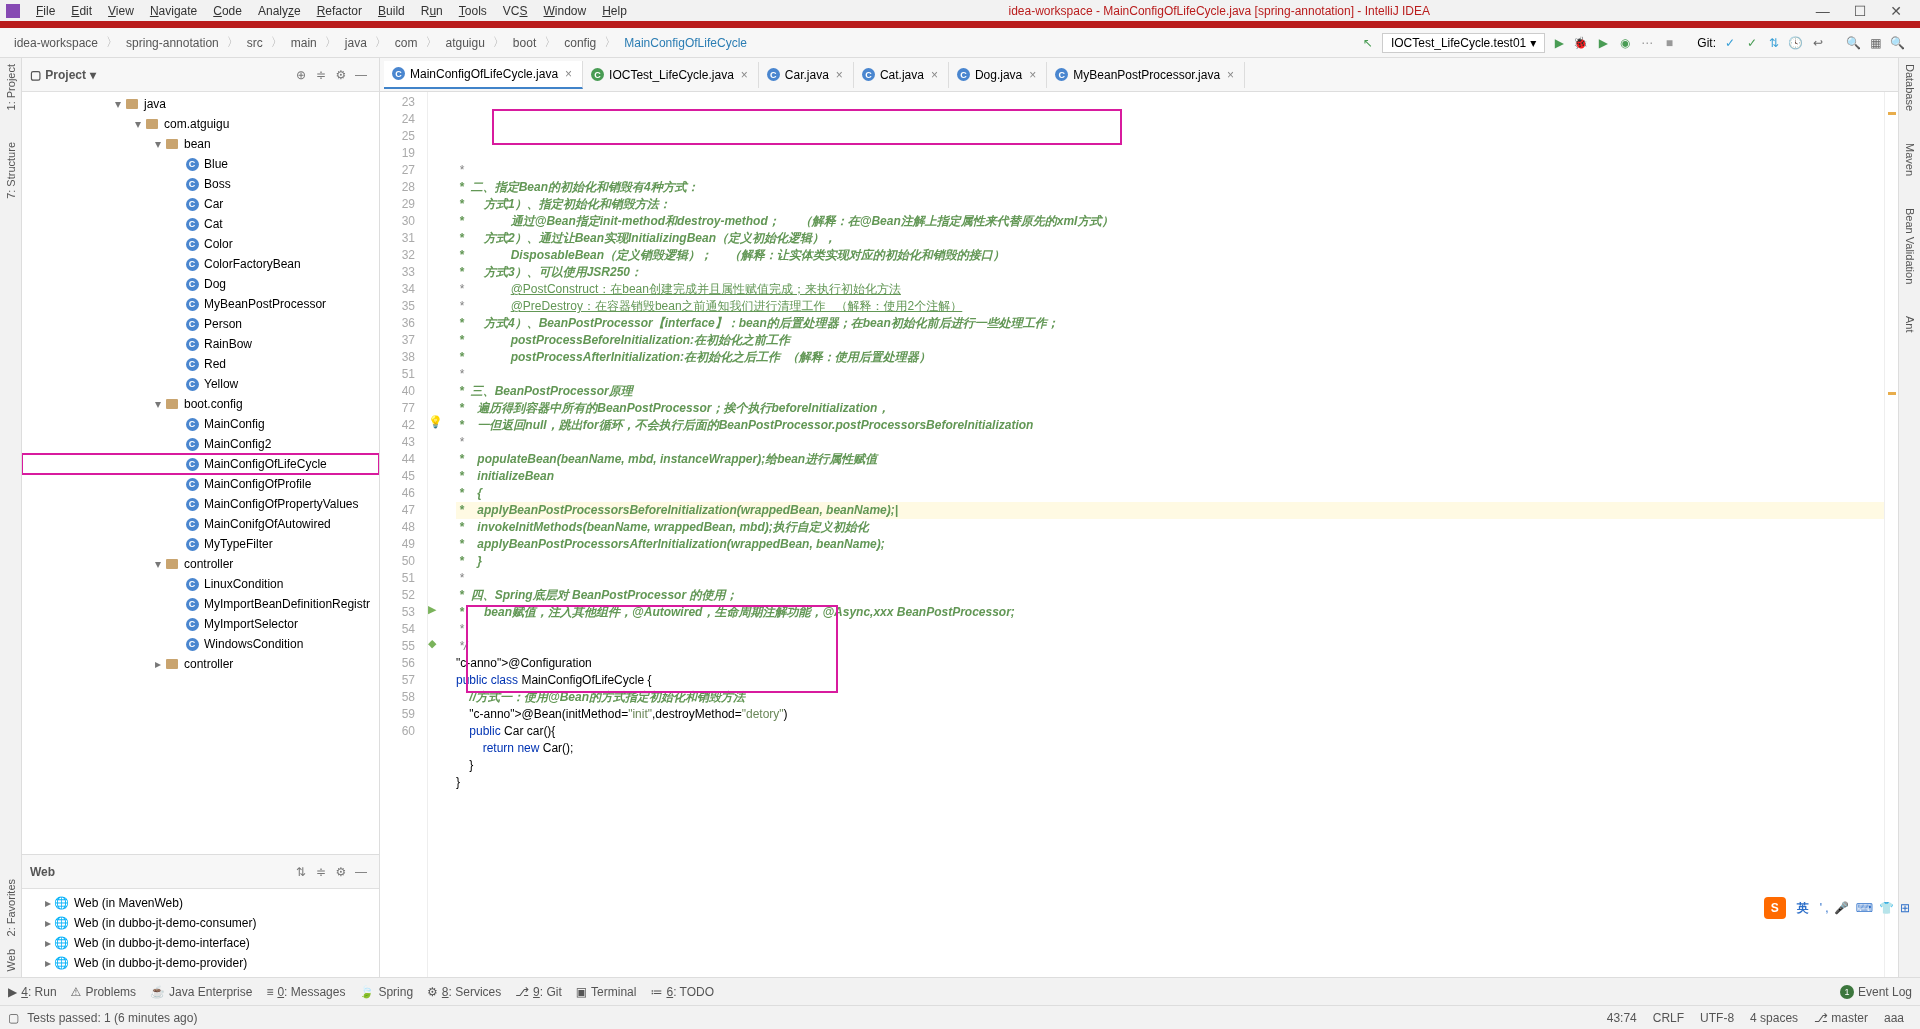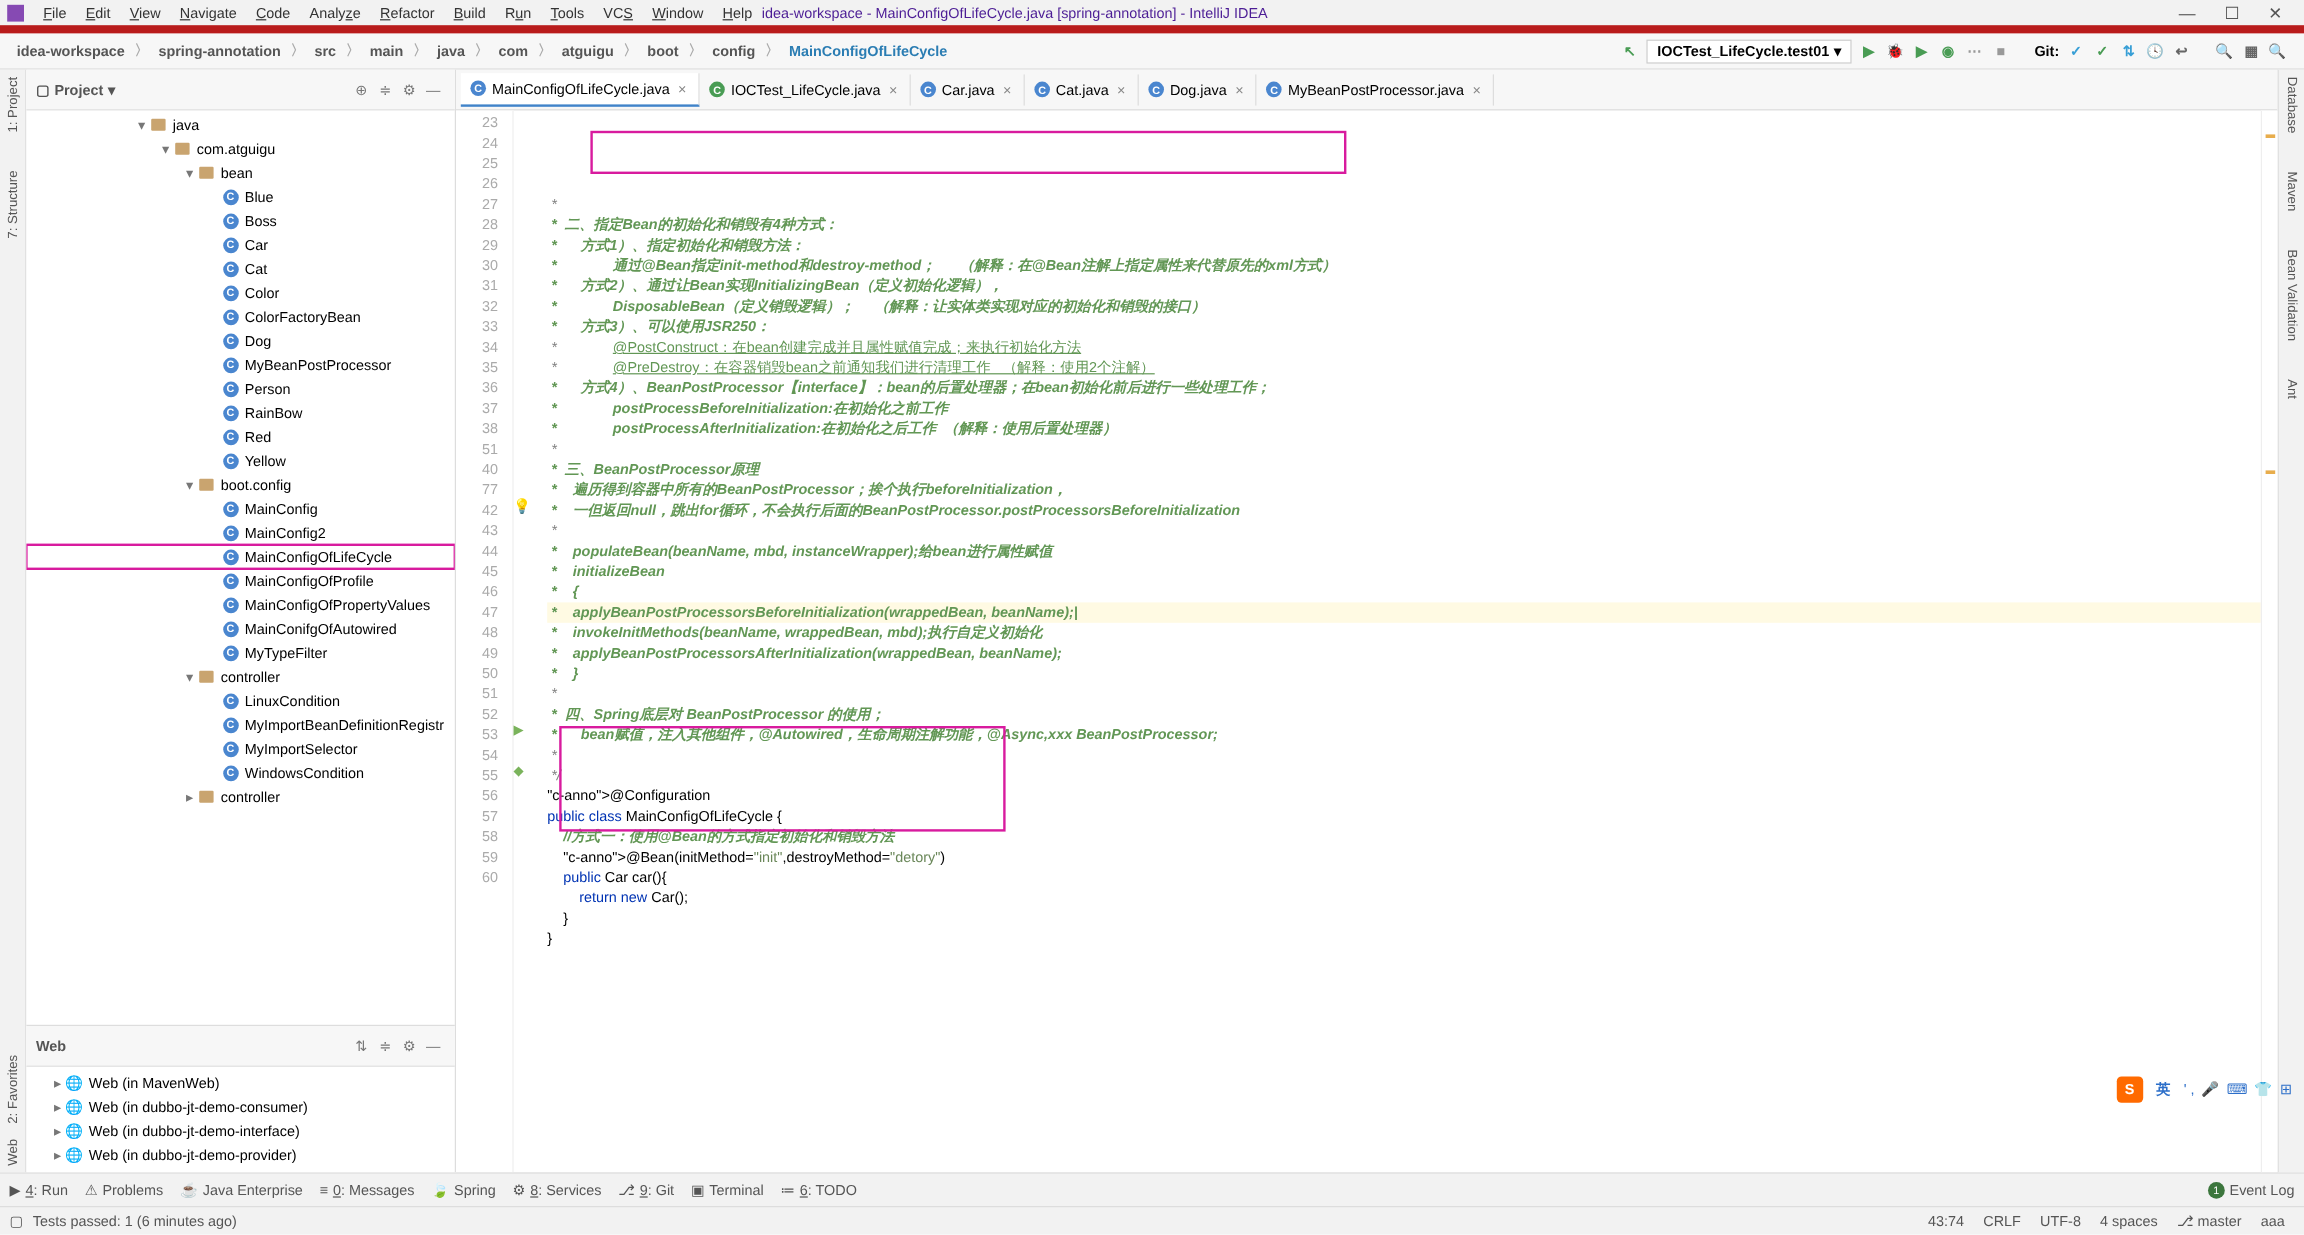--- a/index.html
+++ b/index.html
@@ -3,25 +3,25 @@
   <meta charset="utf-8">
   <style>
     * { margin: 0; padding: 0; box-sizing: border-box; font-family: "Segoe UI", Arial, sans-serif; font-size: 12px; }
     body { background: #fff; width: 1920px; height: 1029px; overflow: hidden; display: flex; flex-direction: column; }
     
     
     .menu-bar { height: 28px; display: flex; align-items: center; background: #f2f2f2; border-bottom: 7px solid #b91c1c; padding: 0 6px; }
     .app-icon { width: 14px; height: 14px; background: #864ab3; margin-right: 8px; display: inline-block; }
     .menu-item { padding: 4px 8px; color: #333; cursor: pointer; }
     .menu-item u { text-decoration: underline; }
-    .window-title { flex: 1; text-align: left; color: #4c1d95; font-size: 12px; }
+    .window-title { flex: 1; text-align: center; color: #b91c1c; font-size: 12px; }
     .win-ctrl { padding: 4px 12px; color: #555; cursor: pointer; font-size: 14px; }
     
     
-    .breadcrumb-bar { height: 30px; display: flex; align-items: center; background: #f7f7f7; border-bottom: 1px solid #ddd; padding: 0 8px; font-weight: bold; }
+    .breadcrumb-bar { height: 30px; display: flex; align-items: center; background: #f7f7f7; border-bottom: 1px solid #ddd; padding: 0 8px; }
     .crumb { padding: 2px 6px; color: #555; cursor: pointer; }
     .crumb.link { color: #2b7db3; }
     .crumb-sep { color: #aaa; padding: 0 2px; }
     .toolbar-right { display: flex; align-items: center; gap: 6px; padding-right: 6px; }
     .run-config { background: #fff; border: 1px solid #ccc; padding: 2px 8px; display: flex; align-items: center; gap: 4px; }
     .toolbar-icon { width: 16px; height: 16px; display: inline-flex; align-items: center; justify-content: center; cursor: pointer; padding: 2px; color: #666; }
     .green { color: #499c54; }
     .blue { color: #389fd6; }
     .gray { color: #999; }
     
@@ -432,21 +432,21 @@
           <span class="tab-icon c-blue">C</span>
           <span>MyBeanPostProcessor.java</span>
           <span class="tab-close">×</span>
         </div>
     </div>
     <div class="code-area">
       <div class="gutter" id="gutter">
           <div class="gutter-line">23</div>
           <div class="gutter-line">24</div>
           <div class="gutter-line">25</div>
-          <div class="gutter-line">26</div>
+          <div class="gutter-line">19</div>
           <div class="gutter-line">27</div>
           <div class="gutter-line">28</div>
           <div class="gutter-line">29</div>
           <div class="gutter-line">30</div>
           <div class="gutter-line">31</div>
           <div class="gutter-line">32</div>
           <div class="gutter-line">33</div>
           <div class="gutter-line">34</div>
           <div class="gutter-line">35</div>
           <div class="gutter-line">36</div>

